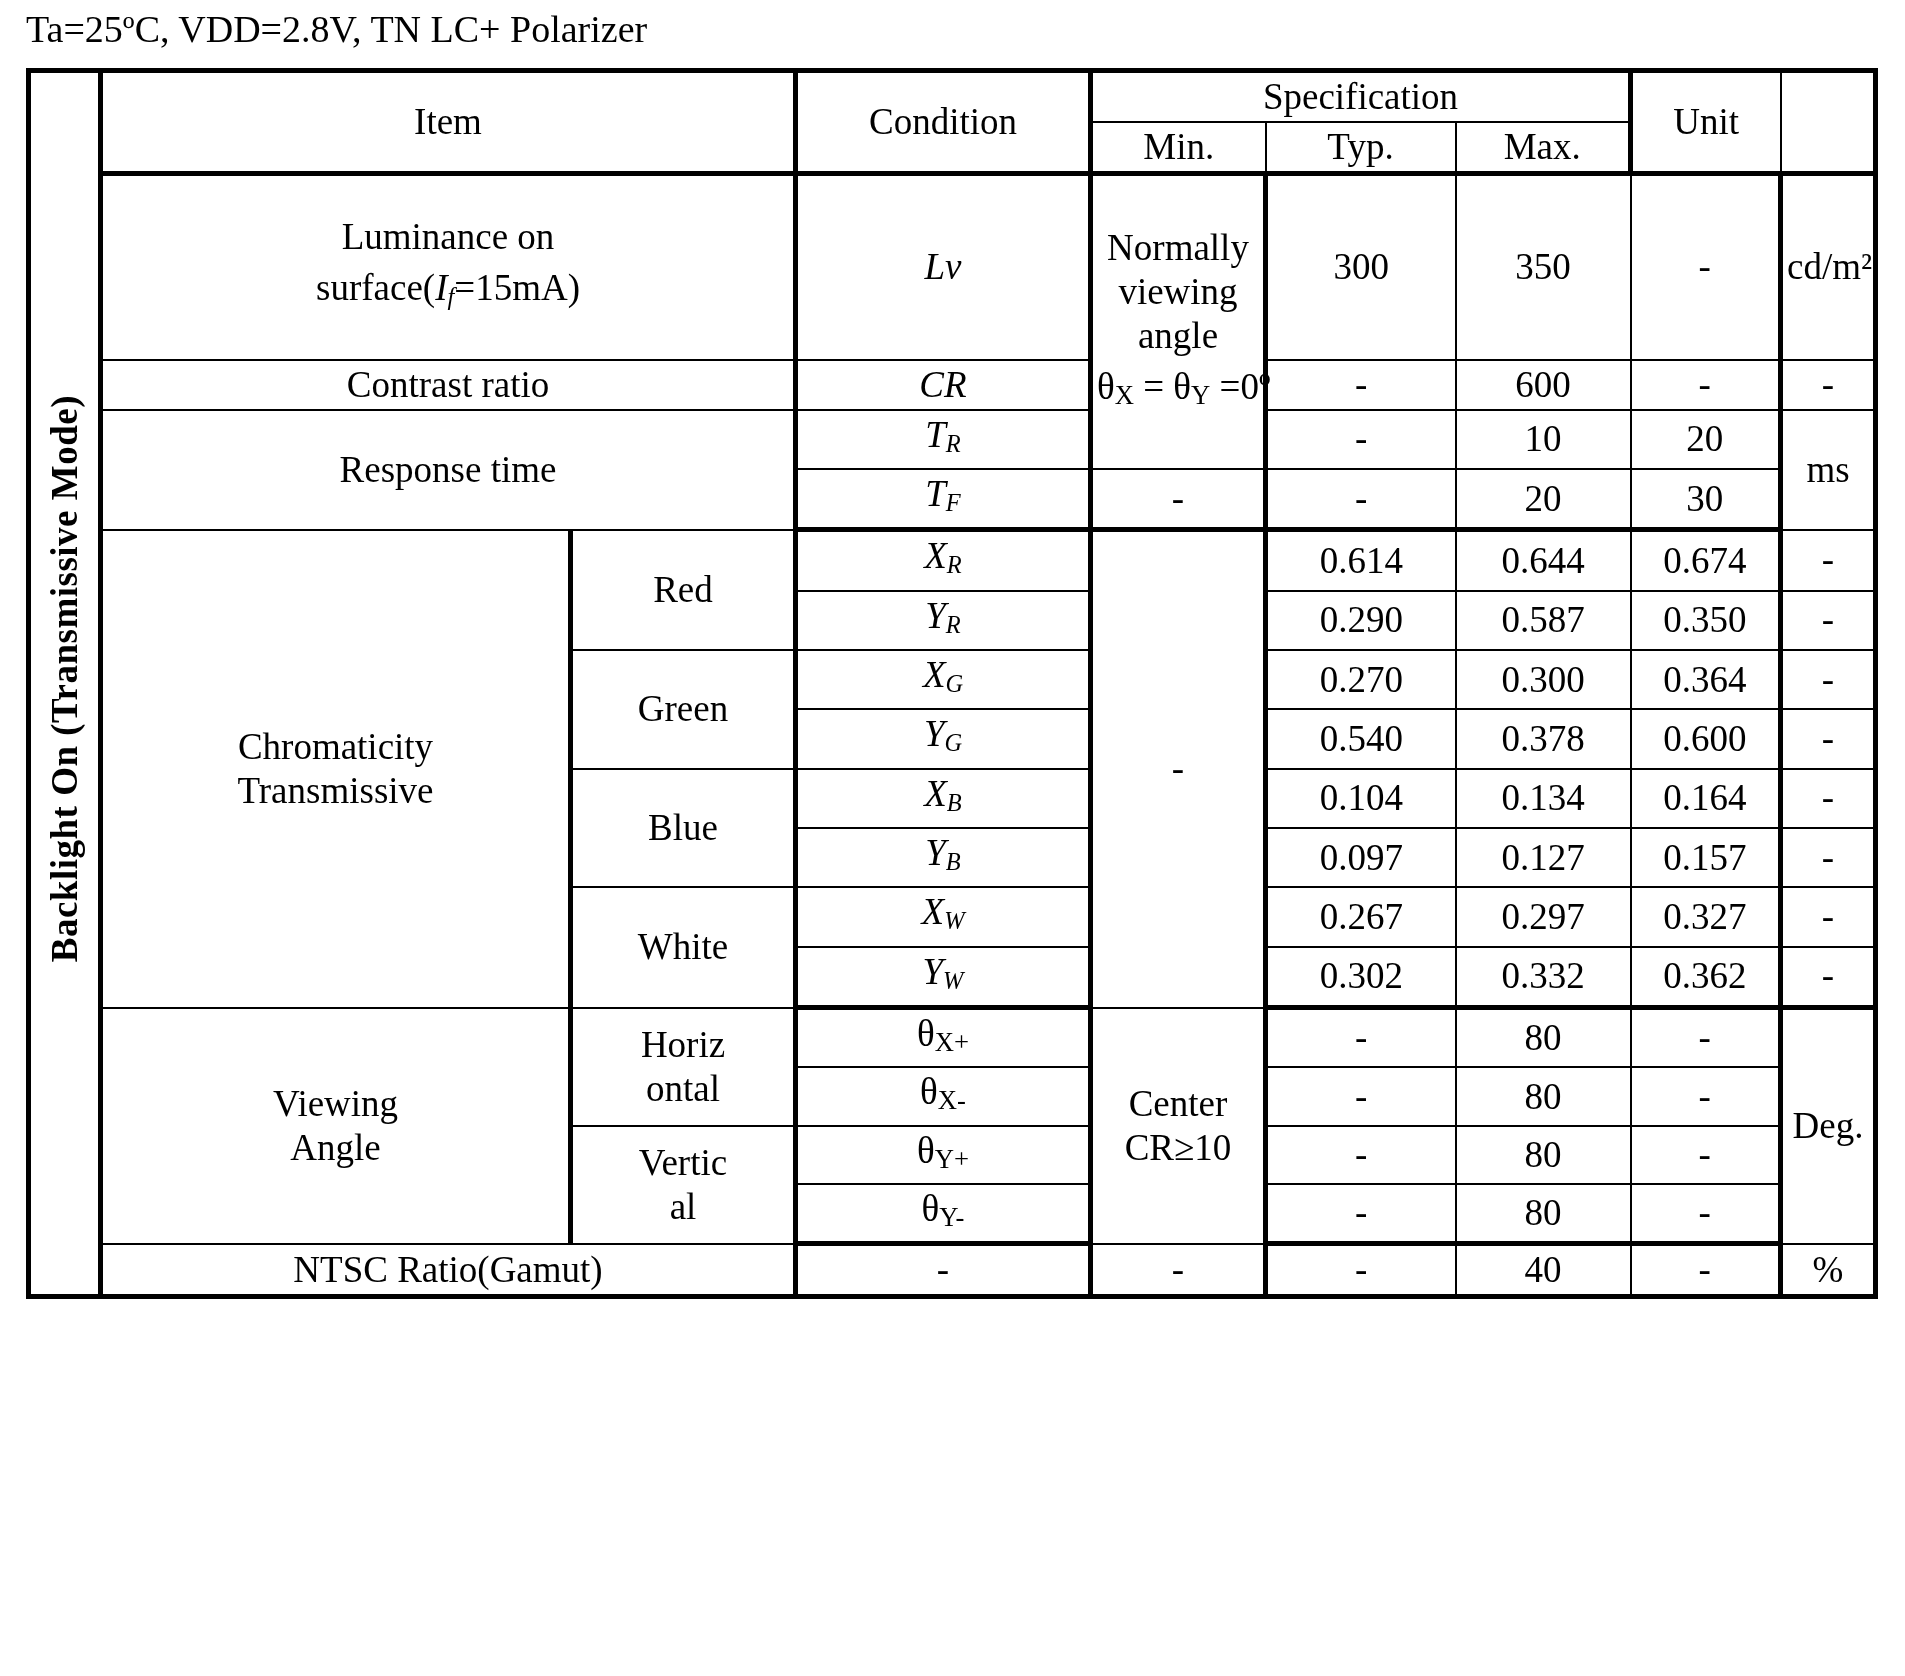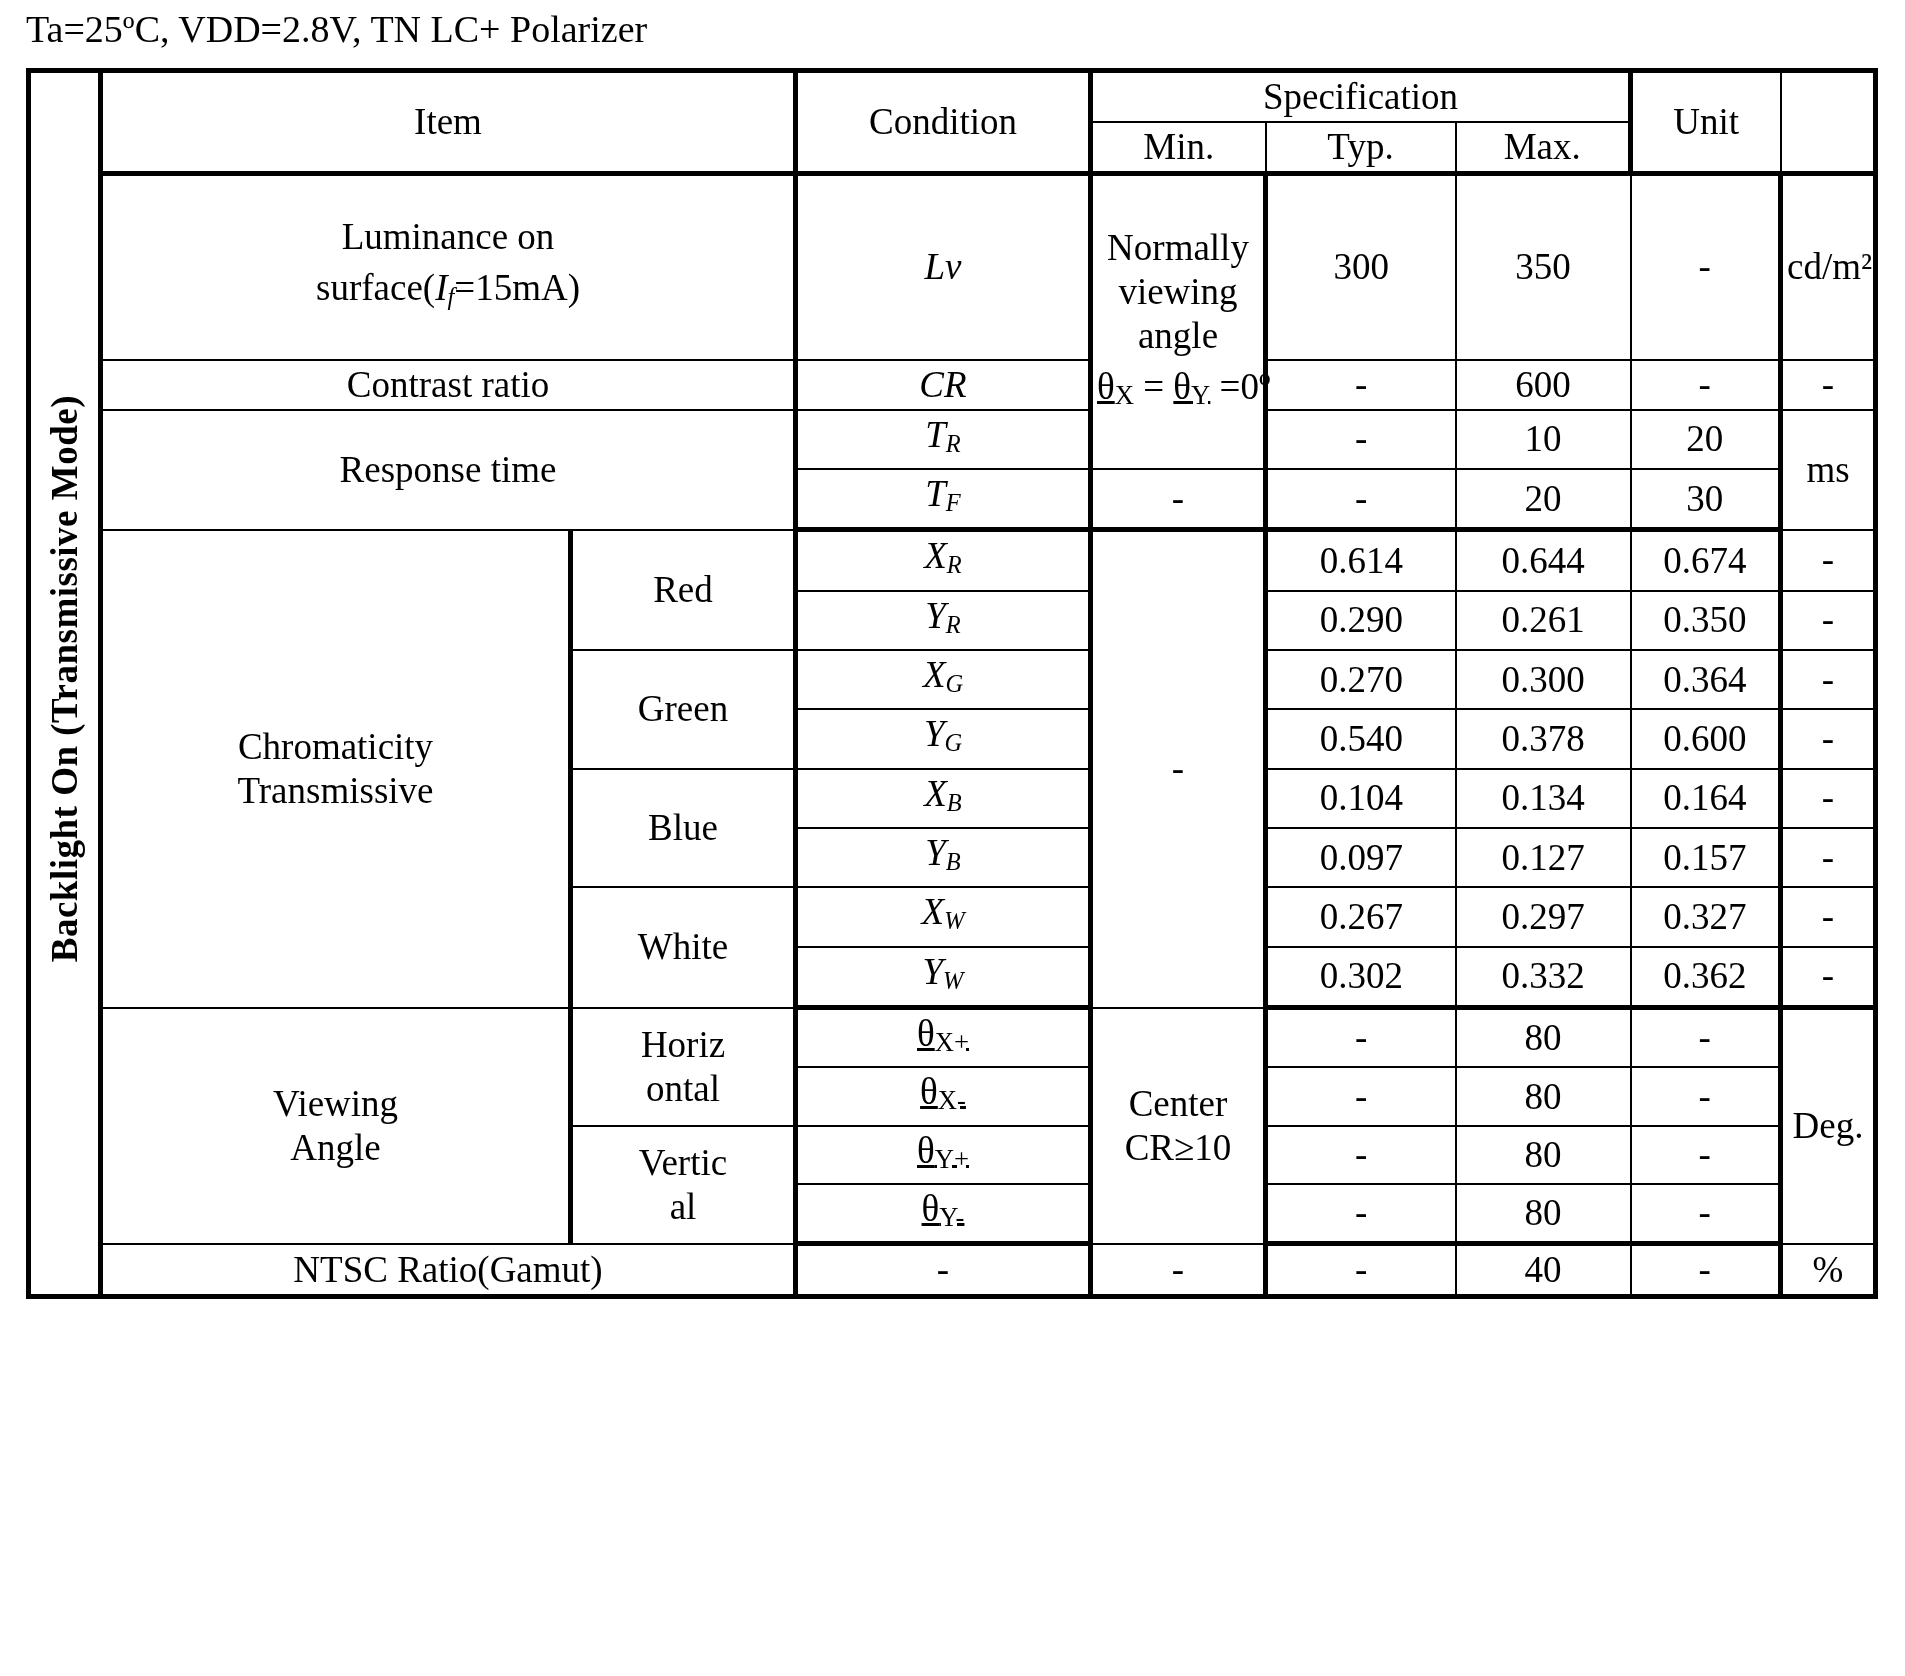--- a/index.html
+++ b/index.html
@@ -81,21 +81,21 @@
     letter-spacing: 0.5px;
     display: inline-block;
   }
 
   .sym { font-style: italic; }
   .sym sub {
     font-style: italic;
     font-size: 0.66em;
     vertical-align: -0.22em;
   }
-  .theta { font-style: normal; text-decoration: underline; }
+  .theta { font-style: normal; }
   .theta sub {
     font-style: normal;
     font-size: 0.72em;
     vertical-align: -0.2em;
   }
 
   .cond-multiline { line-height: 54px; font-size: 37px; }
 
   .two-line { line-height: 58px; }
 
@@ -204,21 +204,21 @@
           <td class="thick-right sym"><span>X</span><sub>R</sub></td>
           <td rowspan="8" class="thick-right">-</td>
           <td>0.614</td>
           <td>0.644</td>
           <td class="thick-right">0.674</td>
           <td>-</td>
         </tr>
         <tr>
           <td class="thick-right sym"><span>Y</span><sub>R</sub></td>
           <td>0.290</td>
-          <td>0.261</td>
+          <td>0.587</td>
           <td class="thick-right">0.350</td>
           <td>-</td>
         </tr>
 
         <tr>
           <td rowspan="2" class="thick-right">Green</td>
           <td class="thick-right sym"><span>X</span><sub>G</sub></td>
           <td>0.270</td>
           <td>0.300</td>
           <td class="thick-right">0.364</td>

